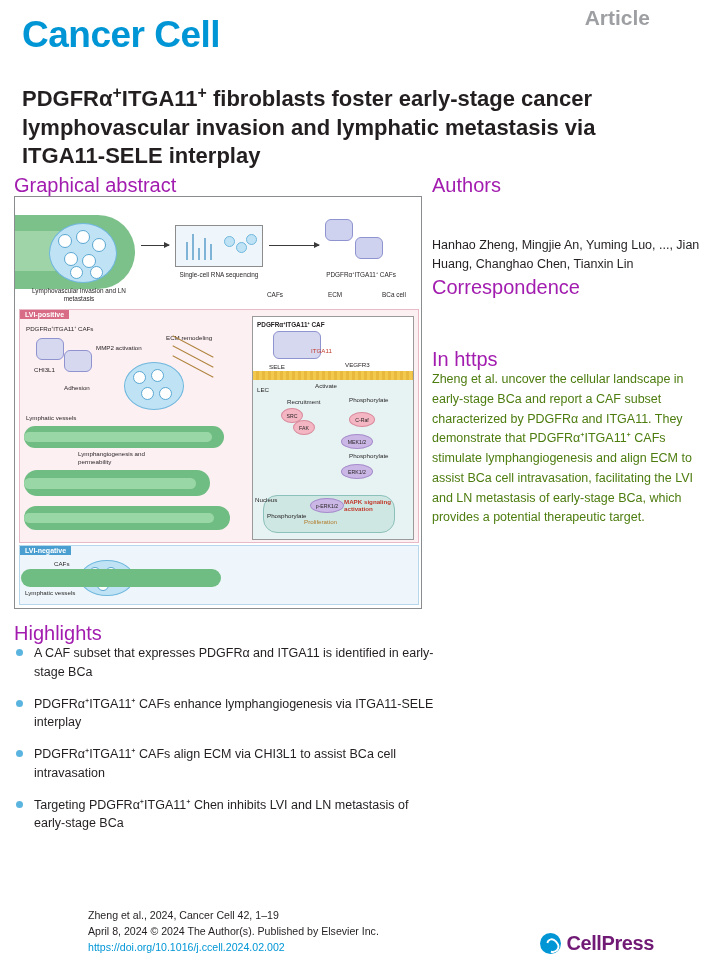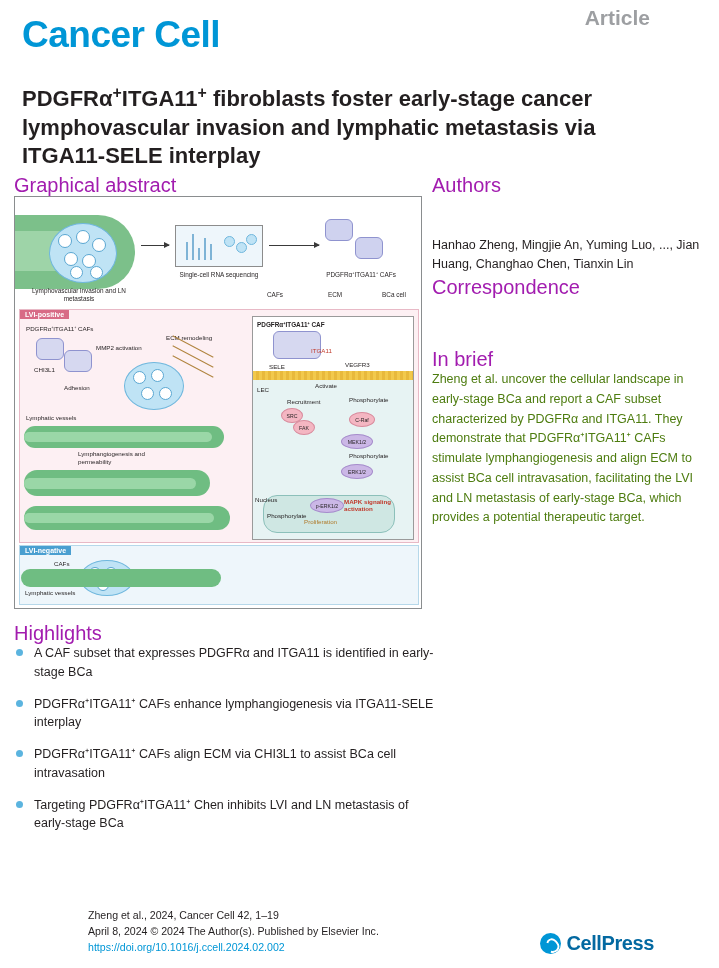--- a/index.html
+++ b/index.html
@@ -163,21 +163,21 @@
   }
   .cp-logo{
     width:21px;height:21px;border-radius:50%;
     background:#0096d6;position:relative;
   }
   .cp-logo:after{
     content:"";position:absolute;left:6px;top:5px;width:9px;height:11px;
     border:2px solid #ffffff;border-radius:50% 50% 50% 50%/60% 60% 40% 40%;
     border-left-color:transparent;transform:rotate(-25deg);
   }
-  .cp-text{font-size:20px;font-weight:bold;color:#0369a1;letter-spacing:-0.4px;}
+  .cp-text{font-size:20px;font-weight:bold;color:#701a75;letter-spacing:-0.4px;}
 </style>
 </head>
 <body>
 
 <div class="page">
 
   <div class="journal-title">Cancer Cell</div>
   <div class="article-type">Article</div>
 
   <h1 class="paper-title">
@@ -297,21 +297,21 @@
     <div class="lymph-vessel" style="left:6px;top:372px;width:200px;height:18px;"></div>
   </div>
 
   <div class="sec-head" id="authors-heading">Authors</div>
   <div class="authors-body">Hanhao Zheng, Mingjie An, Yuming Luo, ..., Jian Huang, Changhao Chen, Tianxin Lin</div>
 
   <div class="sec-head" id="correspondence-heading">Correspondence</div>
   <div class="corr-body">
   </div>
 
-  <div class="sec-head" id="inbrief-heading">In brief</div>
+  <div class="sec-head" id="inbrief-heading">In https</div>
   <div class="inbrief-body">Zheng et al. uncover the cellular landscape in early-stage BCa and report a CAF subset characterized by PDGFRα and ITGA11. They demonstrate that PDGFRα⁺ITGA11⁺ CAFs stimulate lymphangiogenesis and align ECM to assist BCa cell intravasation, facilitating the LVI and LN metastasis of early-stage BCa, which provides a potential therapeutic target.</div>
 
   <div class="sec-head" id="highlights-heading">Highlights</div>
   <ul class="hl-list">
     <li class="hl-item">A CAF subset that expresses PDGFRα and ITGA11 is identified in early-stage BCa</li>
     <li class="hl-item">PDGFRα⁺ITGA11⁺ CAFs enhance lymphangiogenesis via ITGA11-SELE interplay</li>
     <li class="hl-item">PDGFRα⁺ITGA11⁺ CAFs align ECM via CHI3L1 to assist BCa cell intravasation</li>
     <li class="hl-item">Targeting PDGFRα⁺ITGA11⁺ Chen inhibits LVI and LN metastasis of early-stage BCa</li>
   </ul>
 

